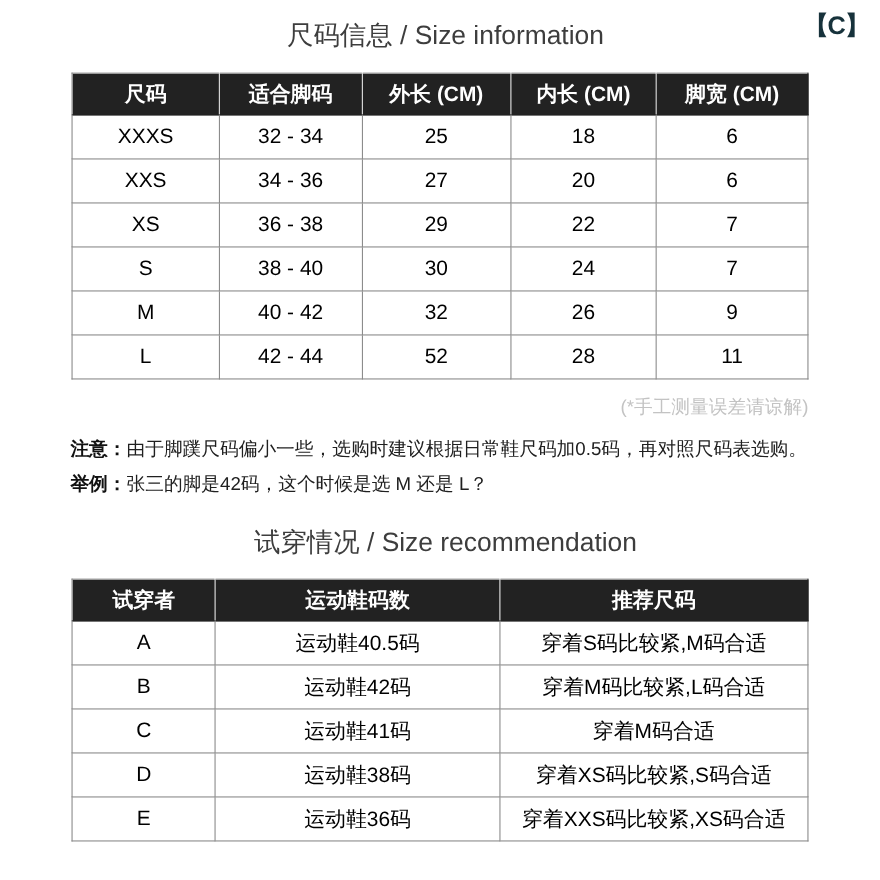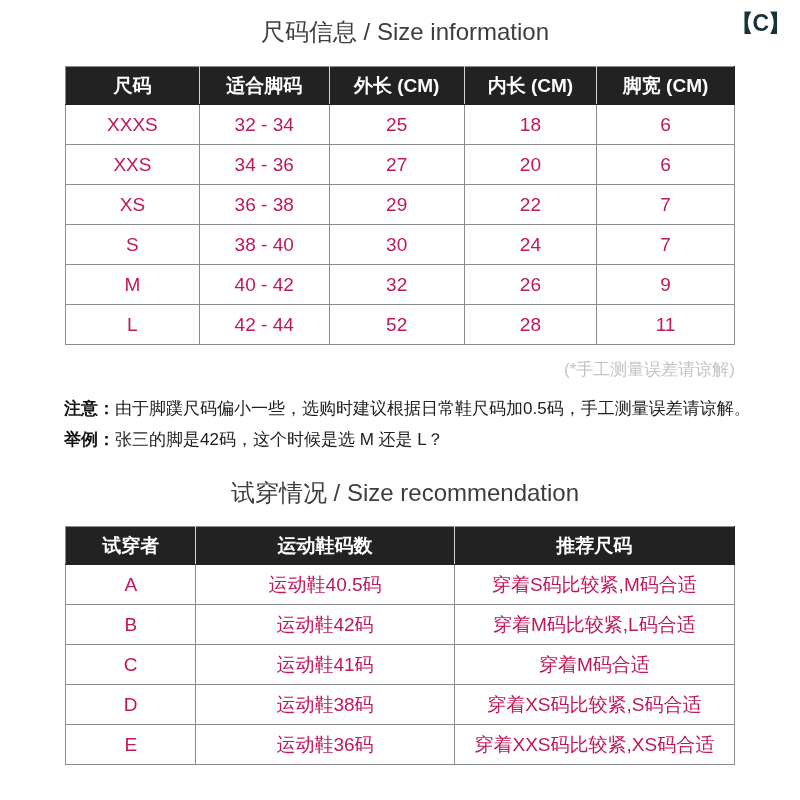--- a/index.html
+++ b/index.html
@@ -50,21 +50,21 @@
     border-right: 1px solid #d4d4d4;
     border-bottom: 1px solid #222222;
   }
   th:last-child { border-right: 1px solid #222222; }
   td {
     border: 1px solid #8c8c8c;
     height: 40px;
     text-align: center;
     vertical-align: middle;
     font-size: 19px;
-    color: #be185d;
+    color: #000000;
     background: #ffffff;
   }
   .measure-note {
     width: 670px;
     margin: 13px auto 4px;
     text-align: right;
     color: #c3c3c3;
     font-size: 17px;
   }
   .notes {
@@ -147,21 +147,21 @@
       <td>28</td>
       <td>11</td>
     </tr>
   </tbody>
 </table>
 
 <div class="measure-note">(*手工测量误差请谅解)</div>
 
 <div class="notes">
   <p class="note-line">
-    <span class="note-label">注意：</span><span>由于脚蹼尺码偏小一些，选购时建议根据日常鞋尺码加0.5码，手工测量误差请谅解。</span>
+    <span class="note-label">注意：</span><span>由于脚蹼尺码偏小一些，选购时建议根据日常鞋尺码加0.5码，再对照尺码表选购。</span>
   </p>
   <p class="note-line">
     <span class="note-label">举例：</span><span>张三的脚是42码，这个时候是选 M 还是 L？</span>
   </p>
 </div>
 
 <h2 class="section-title title-2">试穿情况 / Size recommendation</h2>
 
 <table class="table-2">
   <colgroup>

